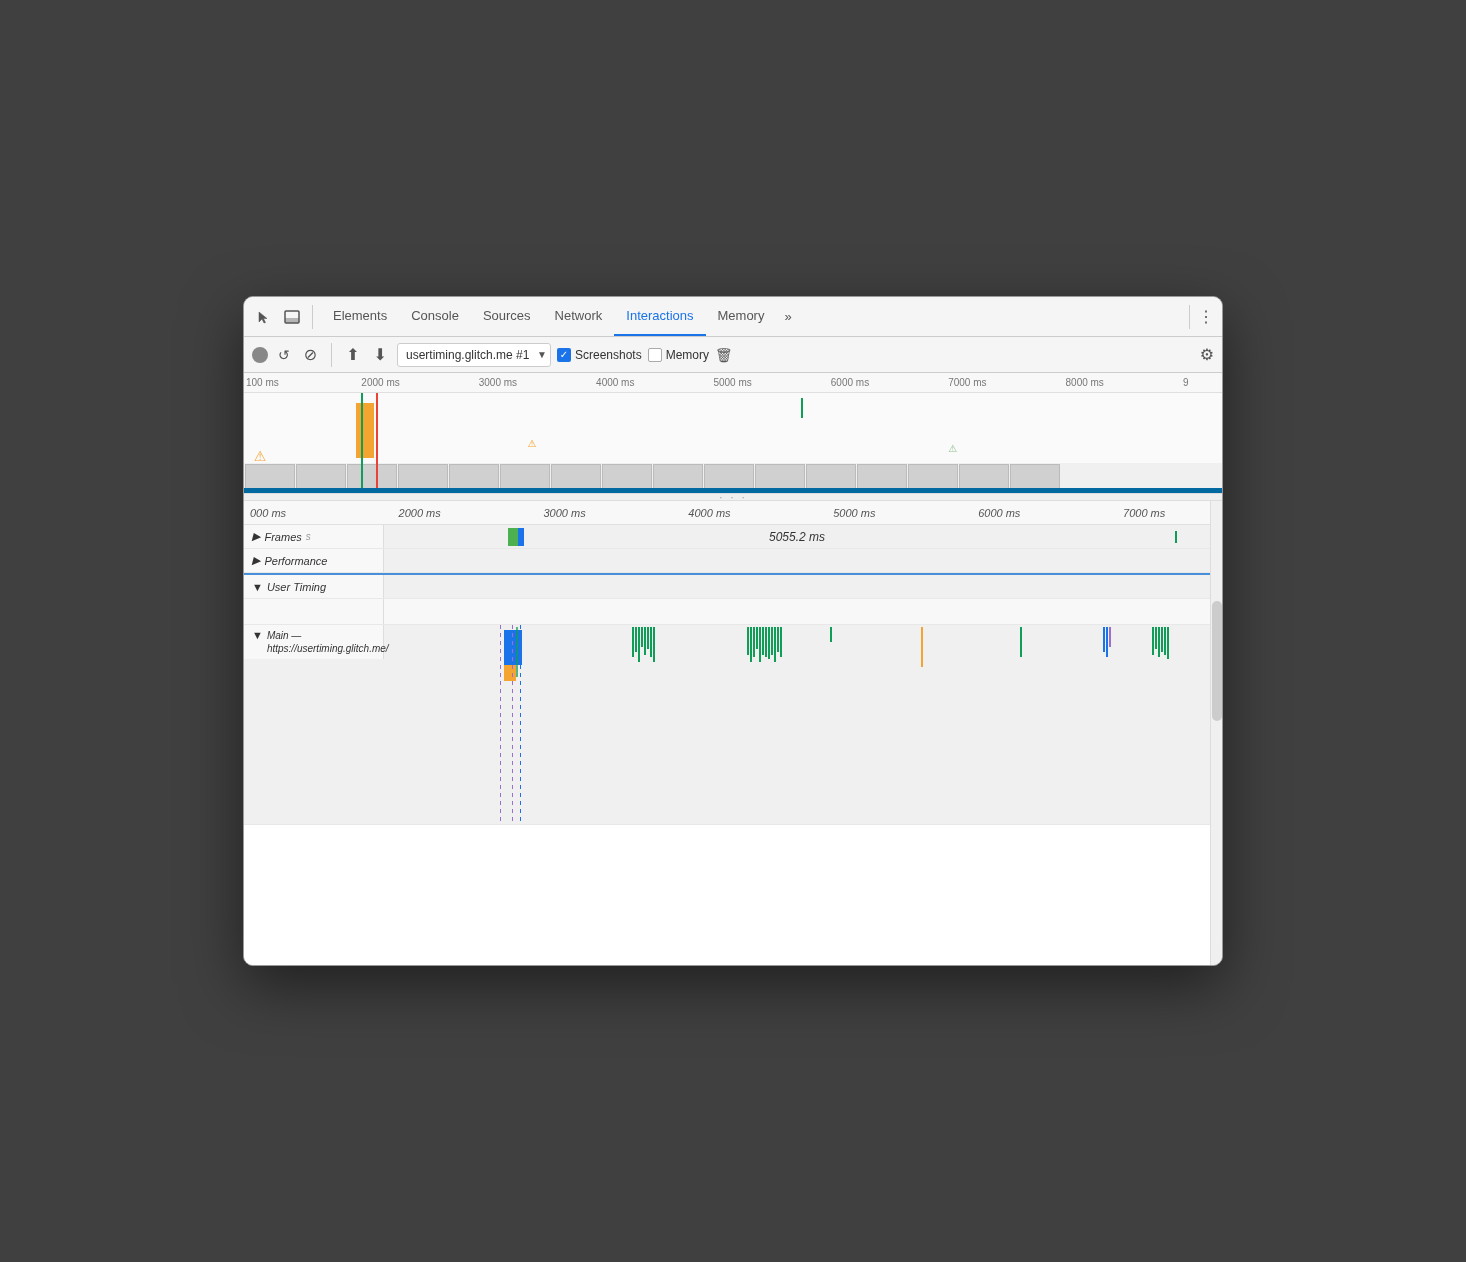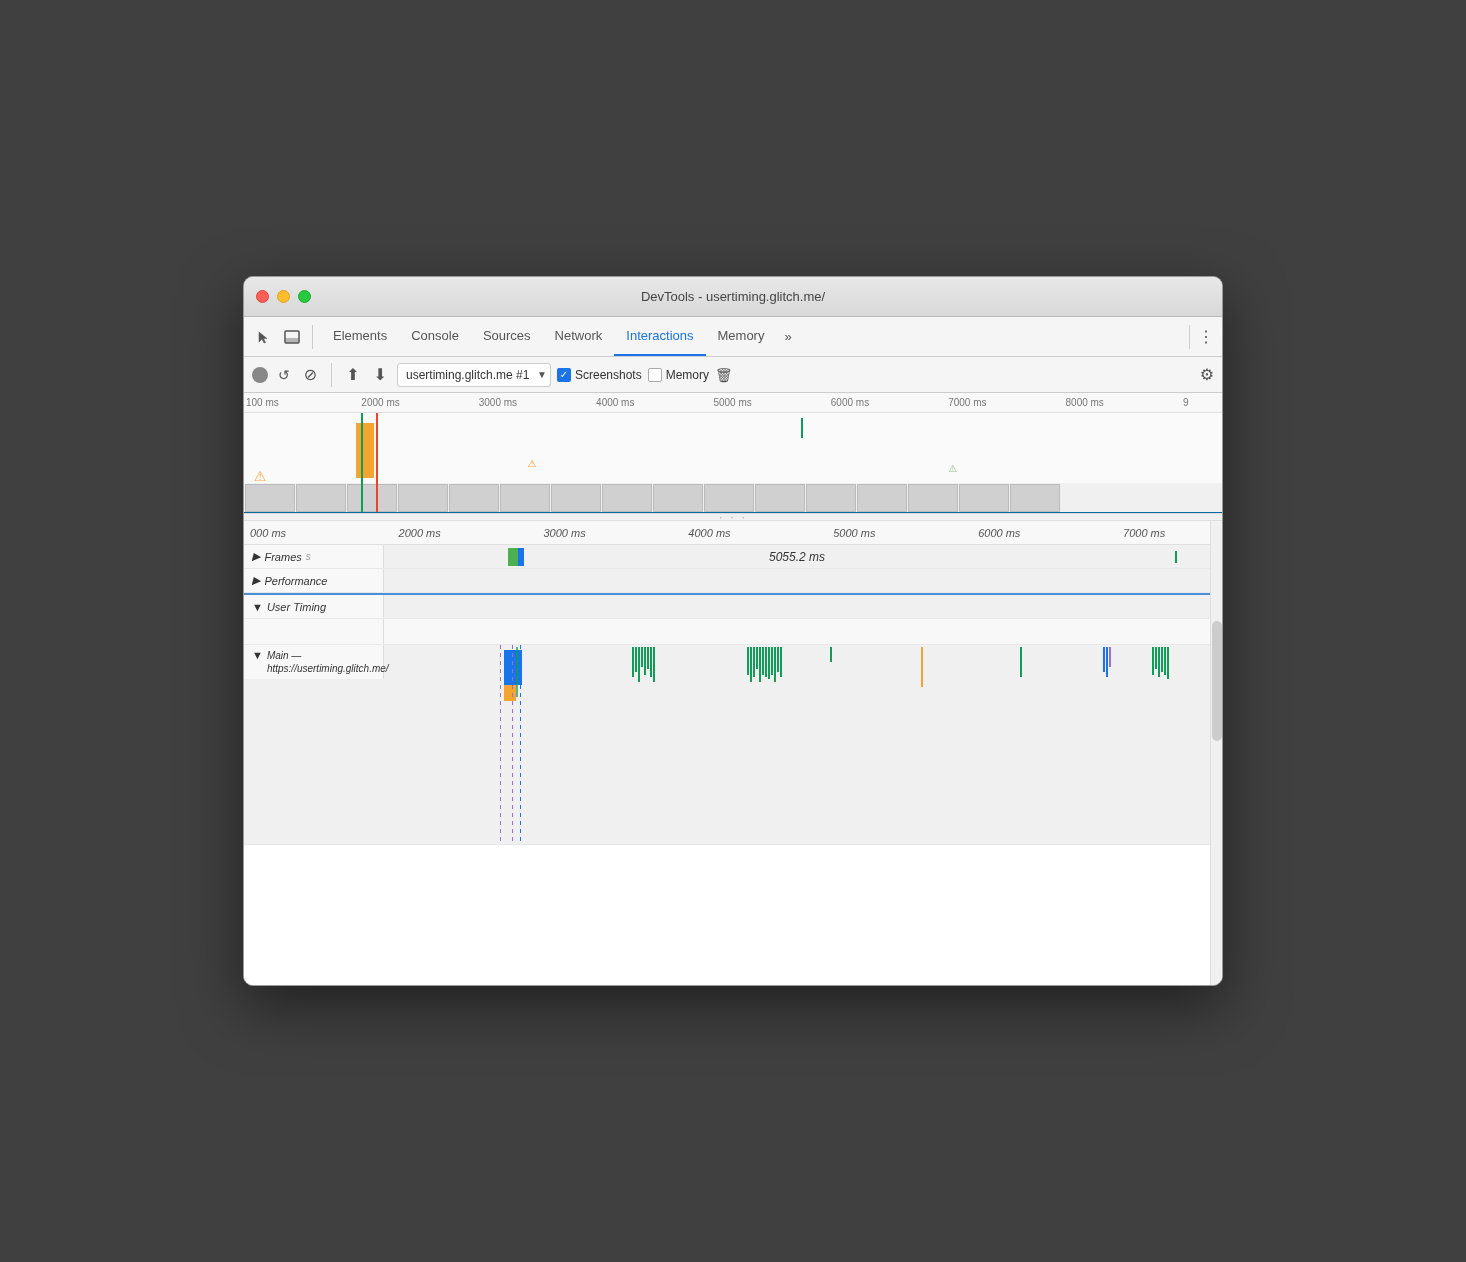--- a/index.html
+++ b/index.html
@@ -185,21 +185,21 @@
     .settings-icon {
       margin-left: auto;
       color: #555;
       font-size: 16px;
       cursor: pointer;
     }
     
     .overview-section {
       height: 120px;
       background: #fff;
-      border-bottom: 1px solid #0369a1;
+      border-bottom: 5px solid #0369a1;
       position: relative;
       overflow: hidden;
     }
     .time-ruler {
       height: 20px;
       background: #f8f8f8;
       border-bottom: 1px solid #e0e0e0;
       display: flex;
       align-items: center;
       padding: 0;
@@ -347,28 +347,20 @@
     .bottom-empty {
       height: 140px;
       background: white;
     }
   </style>
 </head>
 <body>
 
 <div class="window">
 
-  <div class="title-bar">
-    <div class="traffic-lights">
-      <div class="traffic-light tl-red"></div>
-      <div class="traffic-light tl-yellow"></div>
-      <div class="traffic-light tl-green"></div>
-    </div>
-    <div class="title-bar-title">DevTools - usertiming.glitch.me/</div>
-  </div>
 
   <div class="devtools-toolbar">
     <div class="toolbar-icon">
       <svg width="14" height="14" viewBox="0 0 14 14" fill="none">
         <path d="M2 2 L2 12 L5 9 L7 13 L8.5 12.5 L6.5 8.5 L10 8.5 Z" fill="#555" stroke="#555" stroke-width="0.5"></path>
       </svg>
     </div>
     <div class="toolbar-icon">
       <svg width="16" height="14" viewBox="0 0 16 14" fill="none">
         <rect x="1" y="1" width="14" height="12" rx="1" stroke="#555" stroke-width="1.5" fill="none"></rect>

